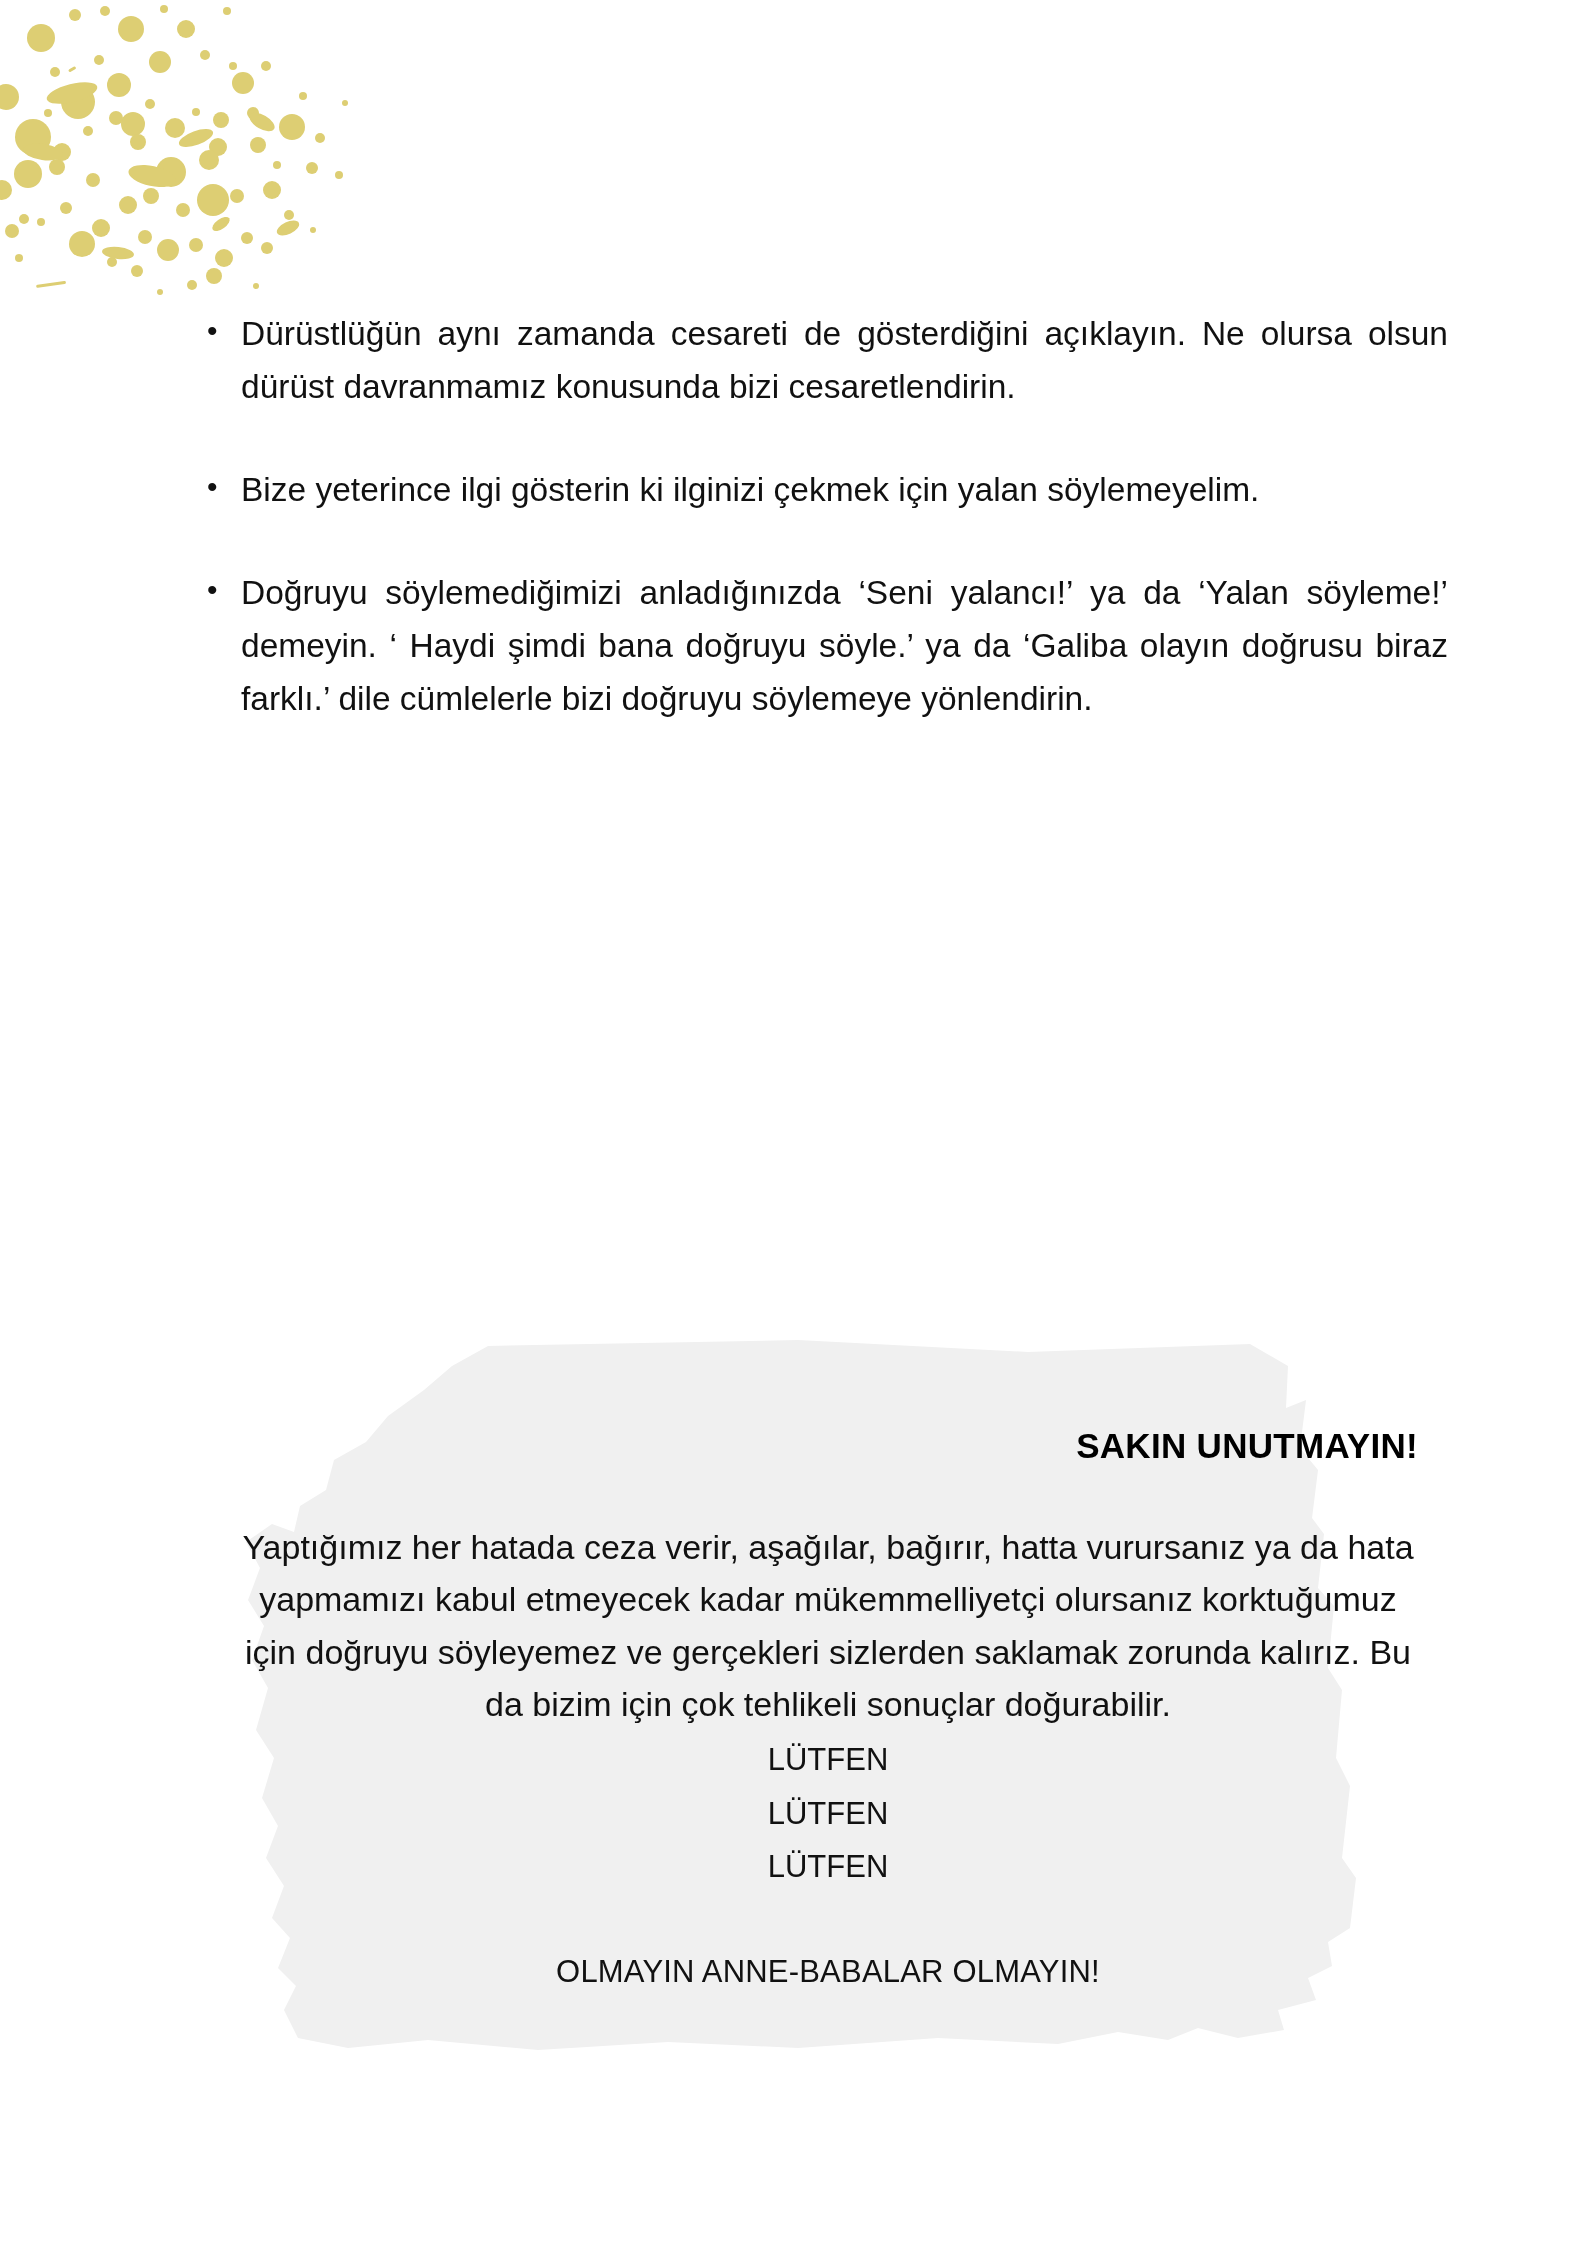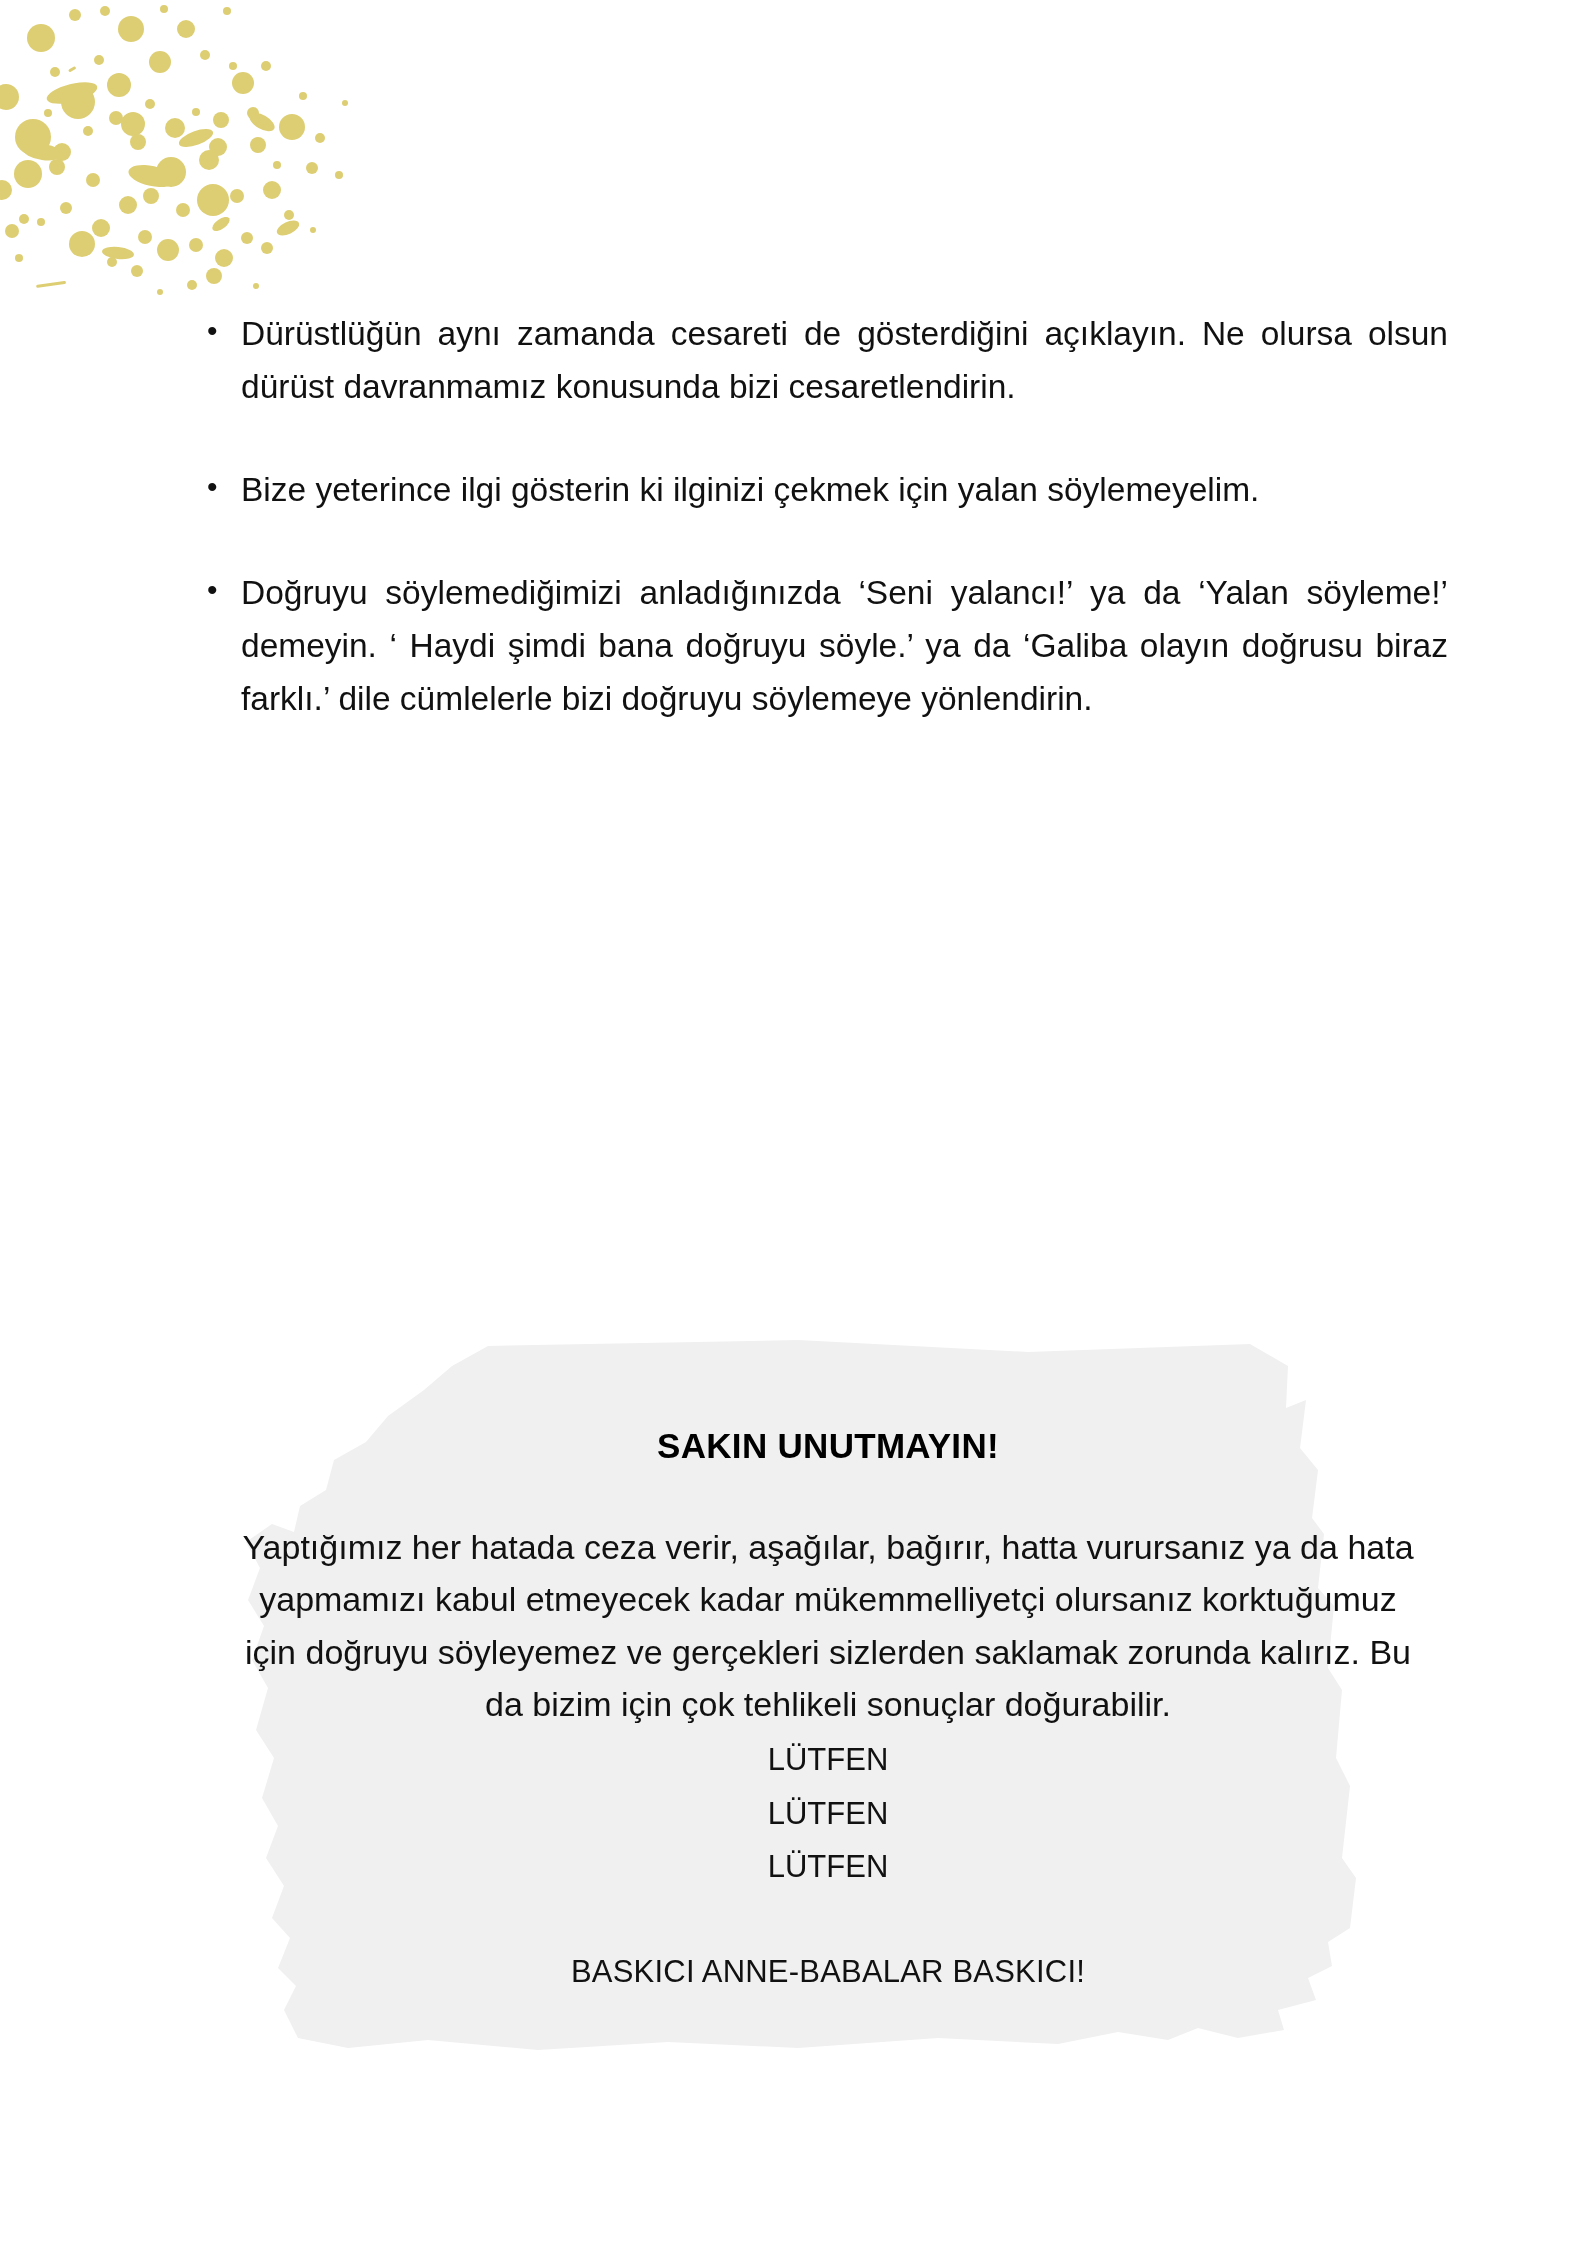--- a/index.html
+++ b/index.html
@@ -90,20 +90,21 @@
     text-align: center;
   }
 
   .notice-heading {
     margin: 0;
     padding-top: 88px;
     font-size: 35px;
     font-weight: bold;
     letter-spacing: 0.3px;
     color: #000000;
+    text-align: right;
   }
 
   .notice-body {
     margin: 0;
     padding-top: 55px;
     font-size: 34px;
     line-height: 1.54;
     color: #111111;
   }
 
@@ -239,17 +240,17 @@
         L 10 262 L 22 230 L 8 204 L 34 186 L 56 194 L 62 168 L 88 152
         L 96 122 L 128 104 L 150 78 L 186 52 L 214 28 Z"></path>
     </svg>
 
     <div class="brush-content">
       <p class="notice-heading">SAKIN UNUTMAYIN!</p>
       <p class="notice-body">Yaptığımız her hatada ceza verir, aşağılar, bağırır, hatta vurursanız ya da hata yapmamızı kabul etmeyecek kadar mükemmelliyetçi olursanız korktuğumuz için doğruyu söyleyemez ve gerçekleri sizlerden saklamak zorunda kalırız. Bu da bizim için çok tehlikeli sonuçlar doğurabilir.</p>
       <p class="notice-please">LÜTFEN</p>
       <p class="notice-please">LÜTFEN</p>
       <p class="notice-please">LÜTFEN</p>
-      <p class="notice-footer">BASKICI ANNE-BABALAR BASKICI!</p>
+      <p class="notice-footer">OLMAYIN ANNE-BABALAR OLMAYIN!</p>
     </div>
   </div>
 
 </div>
 
 </body></html>

